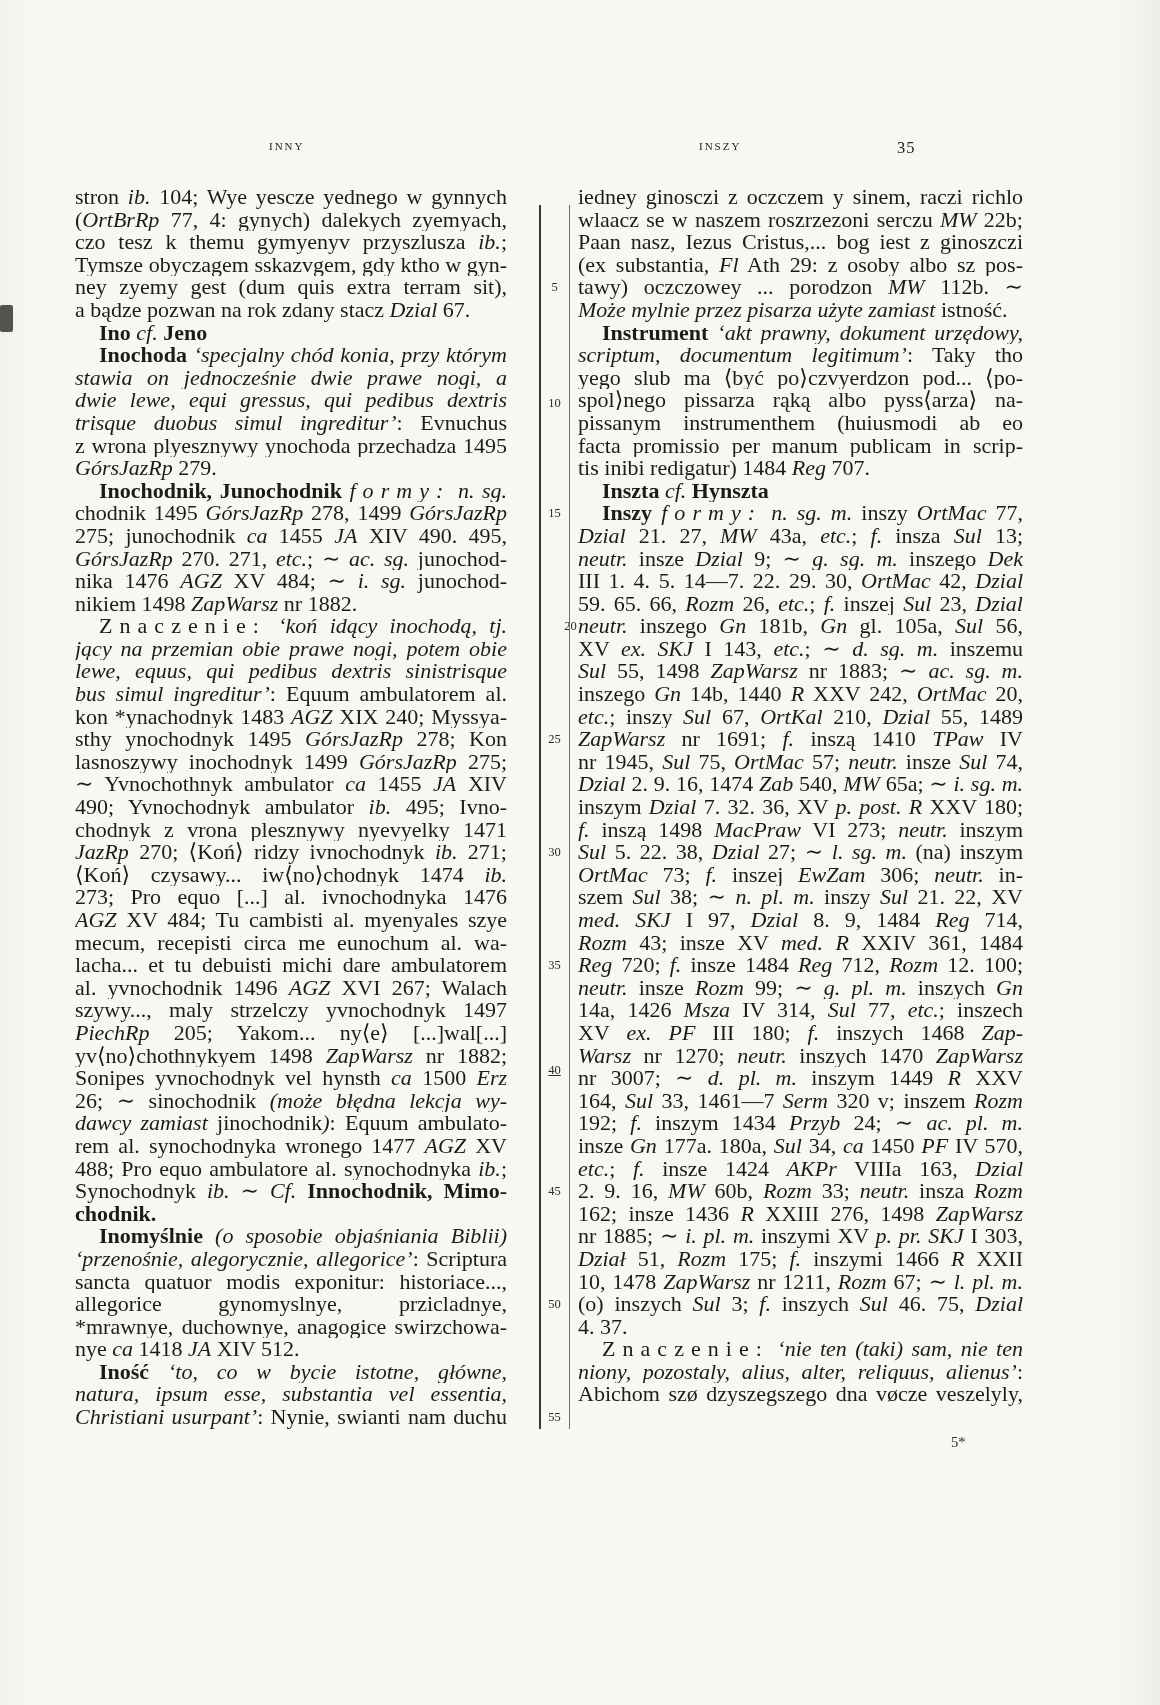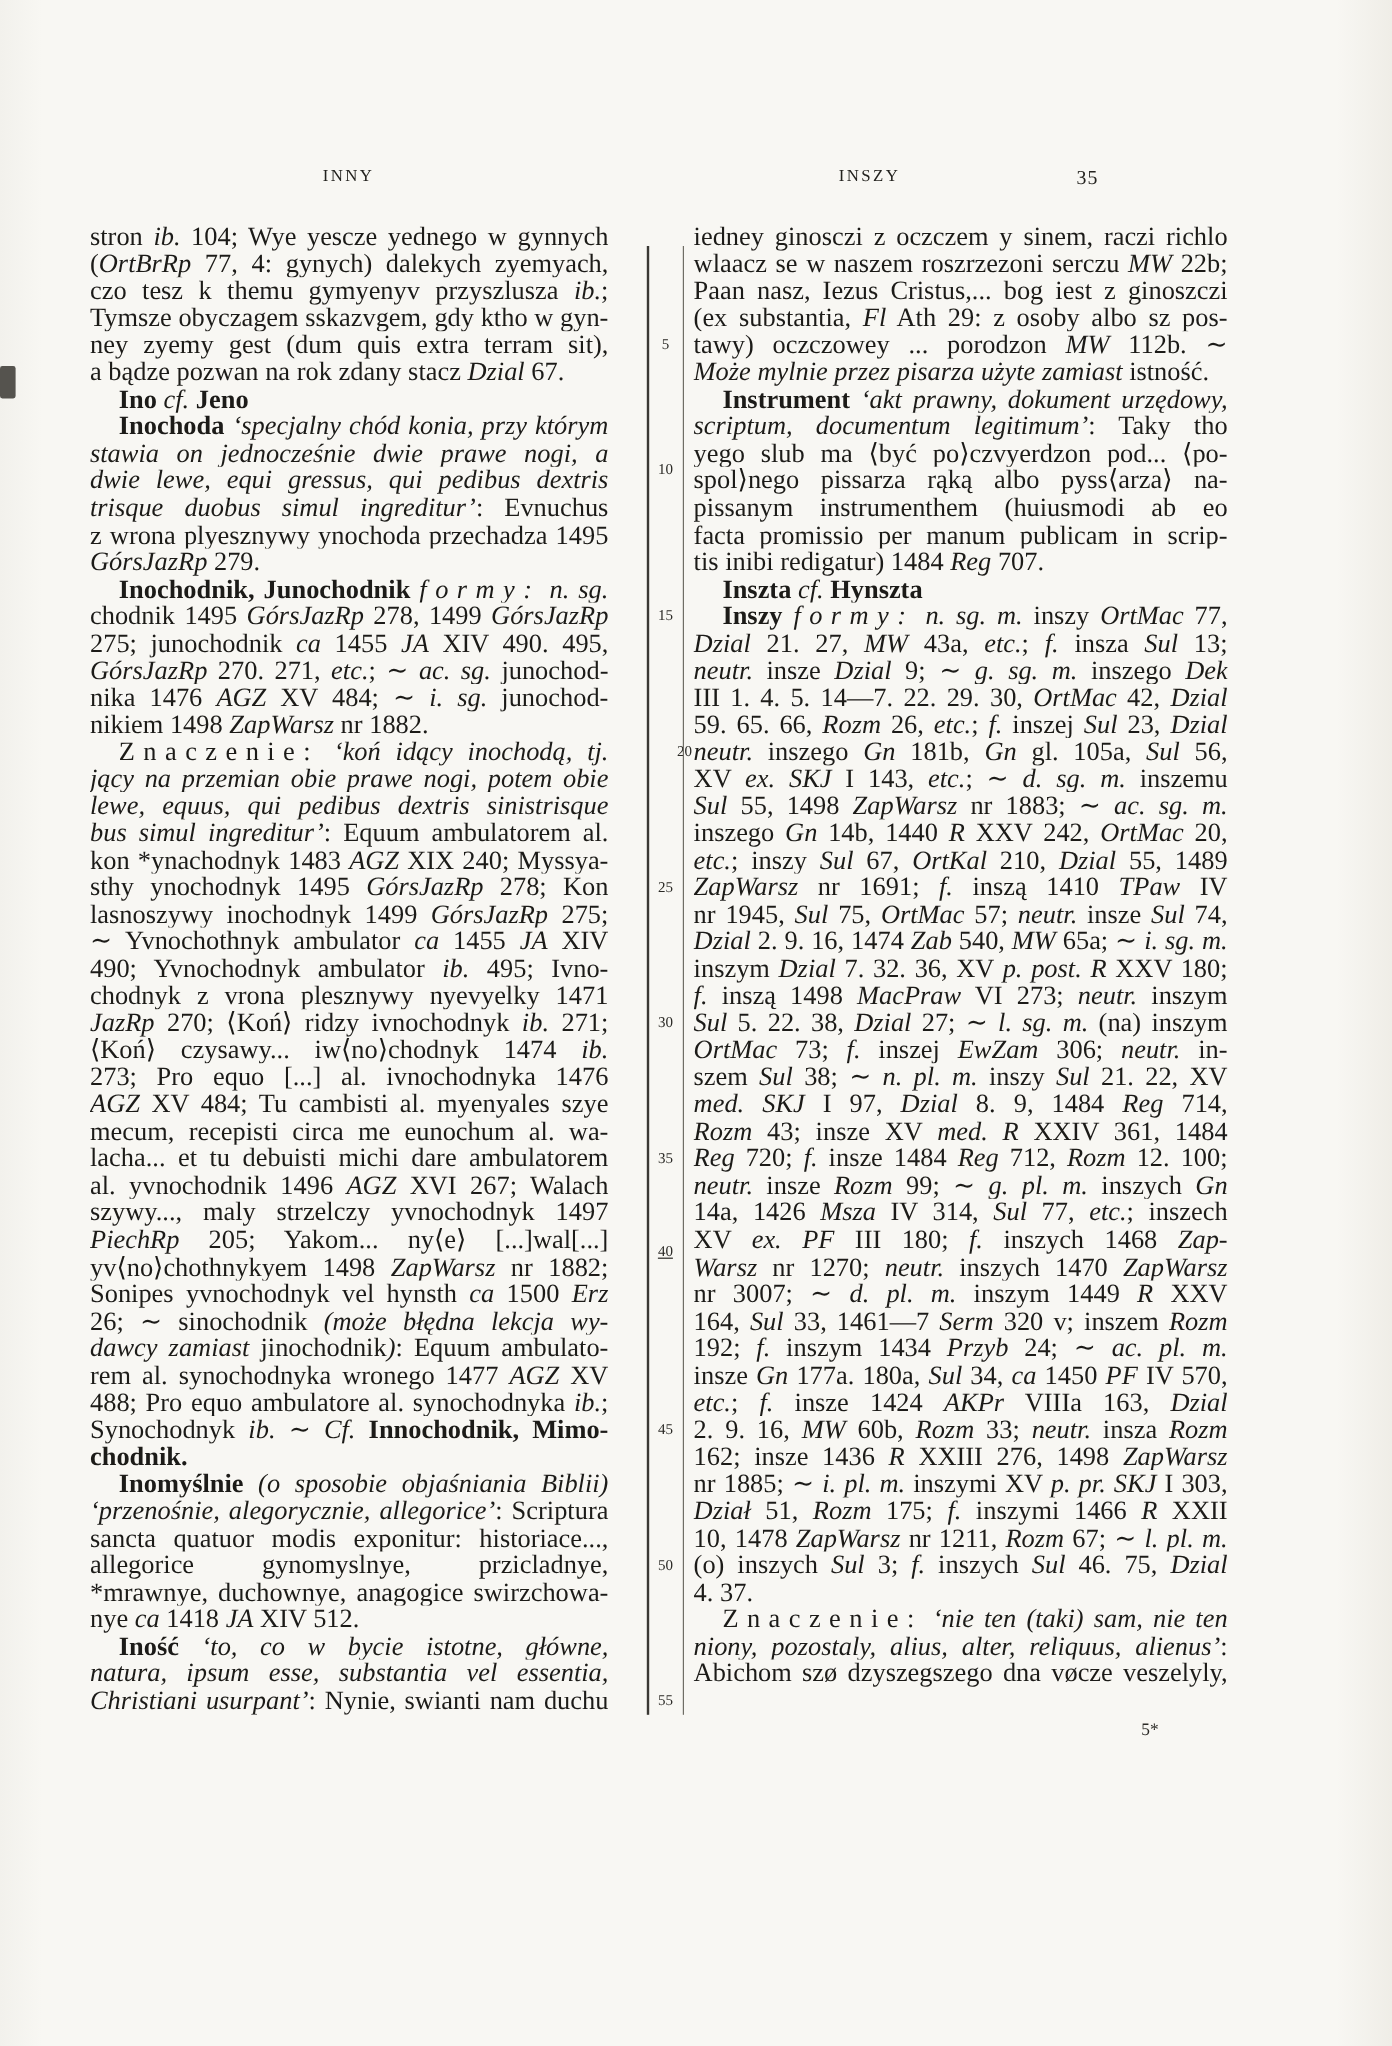--- a/index.html
+++ b/index.html
@@ -4,21 +4,21 @@
 <style>
   html,body{margin:0;padding:0;}
   body{width:1160px;height:1705px;background:#e9e7e2;}
   .page{
     position:relative;width:1160px;height:1705px;overflow:hidden;
     background:linear-gradient(90deg,#f2f1ec 0%,#f8f7f3 3%,#f8f7f3 96%,#efede7 100%);
     color:#1c1b18;
     font-family:"Liberation Serif","DejaVu Serif",serif;
   }
   
-  .rh{position:absolute;font-size:14px;letter-spacing:2px;color:#23221e;}
+  .rh{position:absolute;font-size:11px;letter-spacing:2px;color:#23221e;}
   .rh-left{left:269px;top:140px;}
   .rh-right{left:699px;top:140px;}
   .pageno{position:absolute;left:897px;top:138px;font-size:16.5px;letter-spacing:1px;color:#23221e;}
   
   .col{position:absolute;top:186px;font-size:22px;}
   .col-left{left:75px;width:432px;}
   .col-right{left:578px;width:445px;}
   .line{
     height:22.6px;line-height:22.6px;overflow:hidden;
     text-align:justify;text-align-last:justify;
@@ -102,27 +102,27 @@
       <div class="line"><span>*mrawnye, duchownye, anagogice swirzchowa-</span></div>
       <div class="line end"><span>nye </span><span class="it">ca</span><span> 1418 </span><span class="it">JA</span><span> XIV 512.</span></div>
       <div class="line par"><span class="bd">Iność </span><span class="it">‘to, co w bycie istotne, główne, exsistendi</span></div>
       <div class="line"><span class="it">natura, ipsum esse, substantia vel essentia, quam</span></div>
       <div class="line"><span class="it">Christiani usurpant’</span><span>: Nynie, swianti nam duchu</span></div>
     </div>
 
   <div class="rule rule-left"></div>
   <div class="gutter" id="gutter">
       <div class="lnum" style="top: 90.4px;">5</div>
-      <div class="lnum" style="top: 194px;">10</div>
+      <div class="lnum" style="top: 206px;">10</div>
       <div class="lnum" style="top: 316.4px;">15</div>
       <div class="lnum" style="top: 429.4px; padding-left: 16px;">20</div>
       <div class="lnum" style="top: 542.4px;">25</div>
       <div class="lnum" style="top: 655.4px;">30</div>
       <div class="lnum" style="top: 768.4px;">35</div>
-      <div class="lnum" style="top: 846px; text-decoration: underline;">40</div>
+      <div class="lnum" style="top: 873px; text-decoration: underline;">40</div>
       <div class="lnum" style="top: 994.4px;">45</div>
       <div class="lnum" style="top: 1107.4px;">50</div>
       <div class="lnum" style="top: 1220.4px;">55</div>
     </div>
   <div class="rule rule-right"></div>
 
   <div class="col col-right" id="col-right">
       <div class="line"><span>iedney ginosczi z oczczem y sinem, raczi richlo</span></div>
       <div class="line"><span>wlaacz se w naszem roszrzezoni serczu </span><span class="it">MW</span><span> 22b;</span></div>
       <div class="line"><span>Paan nasz, Iezus Cristus,... bog iest z ginoszczi</span></div>

